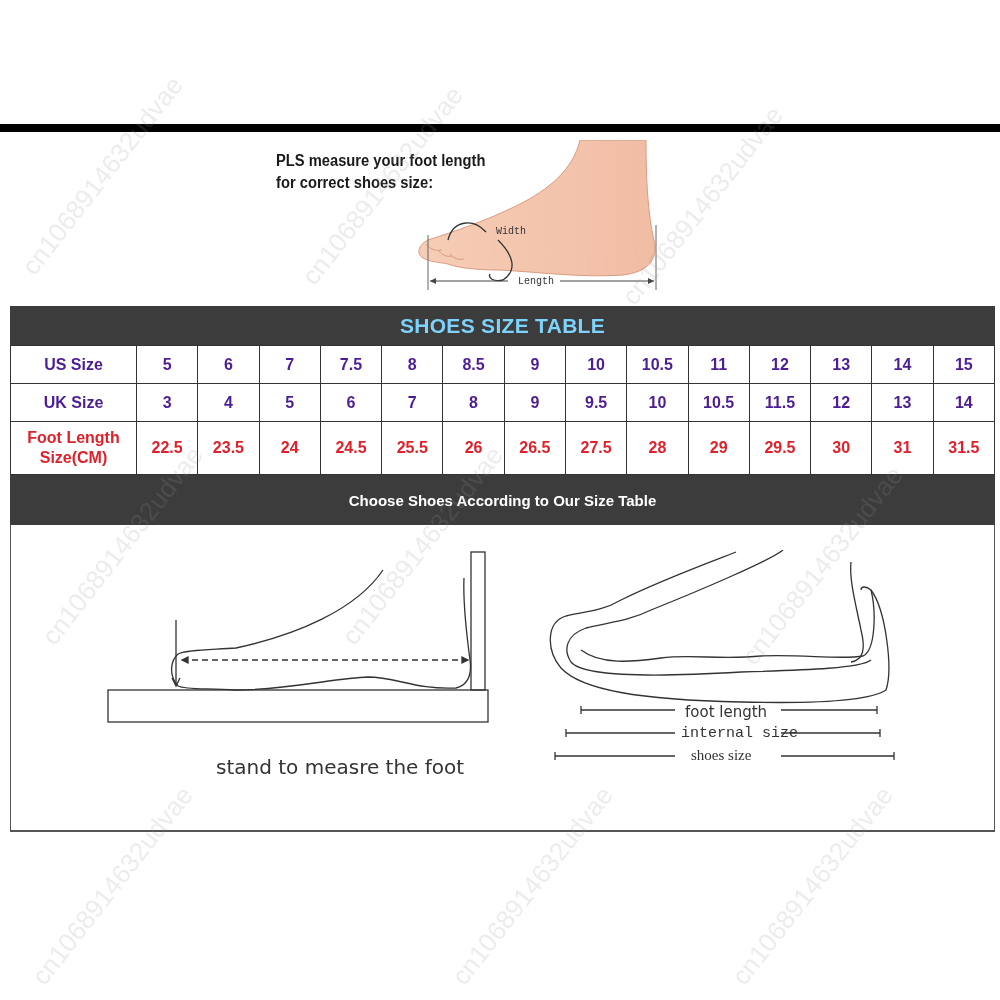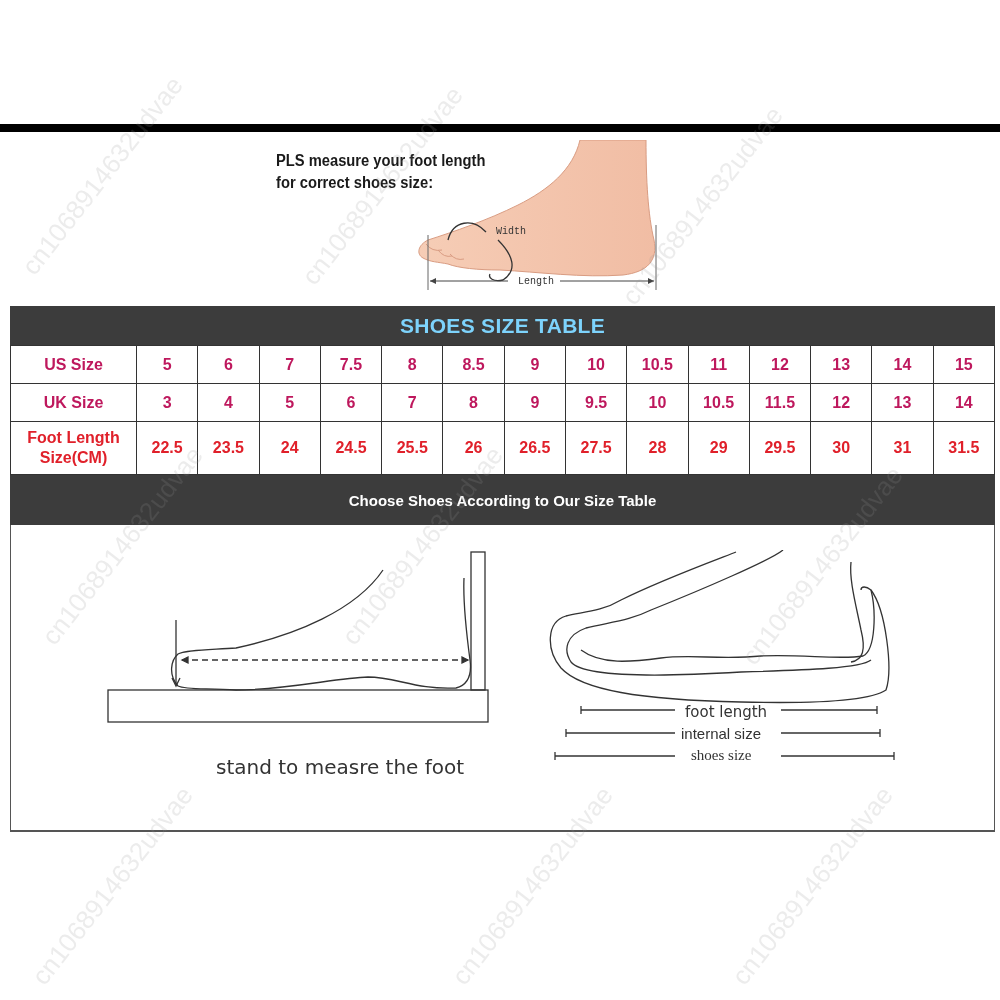--- a/index.html
+++ b/index.html
@@ -3,21 +3,21 @@
 <meta charset="utf-8">
 <style>
   html,body{margin:0;padding:0;}
   body{width:1000px;height:1000px;background:#ffffff;position:relative;overflow:hidden;font-family:"Liberation Sans",sans-serif;}
   .topbar{position:absolute;left:0;top:124px;width:1000px;height:8px;background:#000;}
   .intro{position:absolute;left:276px;top:150px;font-size:16px;font-weight:bold;color:#1a1a1a;line-height:22px;transform:scaleX(0.92);transform-origin:left top;}
   .footimg{position:absolute;left:408px;top:140px;width:260px;height:160px;}
   .table-wrap{position:absolute;left:10px;top:306px;width:985px;}
   .tbl-header{height:39px;background:#3c3c3c;color:#7dd3fc;font-weight:bold;font-size:21px;display:flex;align-items:center;justify-content:center;letter-spacing:0.3px;}
   table{border-collapse:collapse;width:985px;table-layout:fixed;}
-  td{border:1px solid #333;text-align:center;font-weight:bold;font-size:16px;color:#be185d;padding:0;}
+  td{border:1px solid #333;text-align:center;font-weight:bold;font-size:16px;color:#4c1d95;padding:0;}
   td.label{width:125px;}
   tr.r1 td{height:37px;}
   tr.r2 td{height:36px;}
   tr.r3 td{height:37px;}
   tr.r4 td{height:52px;color:#e0202a;font-size:16px;}
   tr.r4 td.label{line-height:20px;}
   .choose-bar{height:50px;background:#3c3c3c;color:#fff;font-weight:bold;font-size:15px;display:flex;align-items:center;justify-content:center;}
   .panel{height:305px;border-left:1px solid #555;border-right:1px solid #555;border-bottom:2px solid #555;position:relative;}
   .drawing-left{position:absolute;left:95px;top:25px;}
   .drawing-right{position:absolute;left:530px;top:25px;}
@@ -136,21 +136,21 @@
         <line x1="240" y1="160" x2="336" y2="160"></line>
       <line x1="40" y1="156" x2="40" y2="164"></line>
         <line x1="336" y1="156" x2="336" y2="164"></line>
       <line x1="25" y1="183" x2="134" y2="183"></line>
         <line x1="240" y1="183" x2="339" y2="183"></line>
       <line x1="25" y1="179" x2="25" y2="187"></line>
         <line x1="339" y1="179" x2="339" y2="187"></line>
     </svg>
     <div style="position:absolute;left:530px;top:178px;width:380px;">
       <div style="position:absolute;left:144px;top:0;font-family:'DejaVu Sans',sans-serif;font-size:15px;color:#333;">foot length</div>
-      <div style="position:absolute;left:140px;top:22px;font-family:Liberation Sans, sans-serif;font-size:15px;color:#333;">internal size</div>
+      <div style="position:absolute;left:140px;top:22px;font-family:Liberation Mono, monospace;font-size:15px;color:#333;">internal size</div>
       <div style="position:absolute;left:150px;top:44px;font-family:Liberation Serif, serif;font-size:15px;color:#333;">shoes size</div>
       <svg width="380" height="70" style="position:absolute;left:0;top:0;" fill="none" stroke="#333" stroke-width="1.3">
         <line x1="14" y1="53" x2="134" y2="53"></line>
           <line x1="240" y1="53" x2="353" y2="53"></line>
         <line x1="14" y1="49" x2="14" y2="57"></line>
           <line x1="353" y1="49" x2="353" y2="57"></line>
       </svg>
     </div>
   </div>
 </div>

